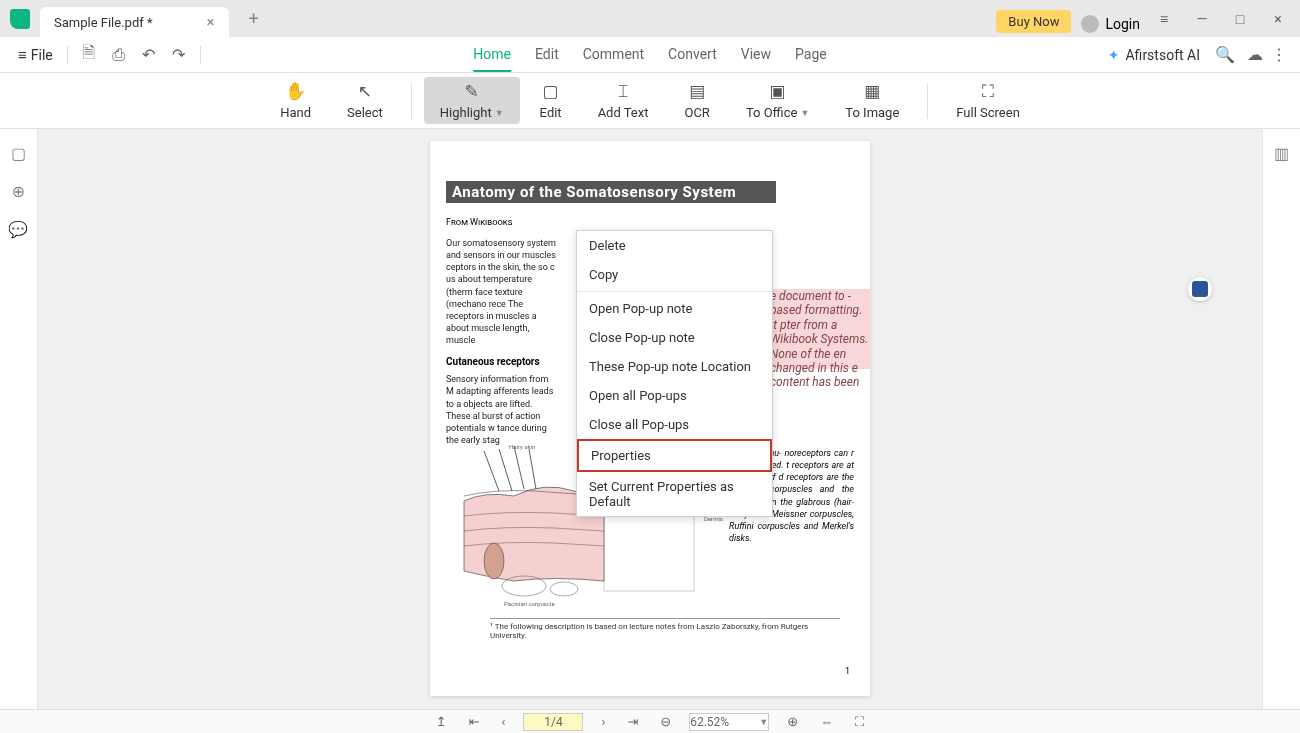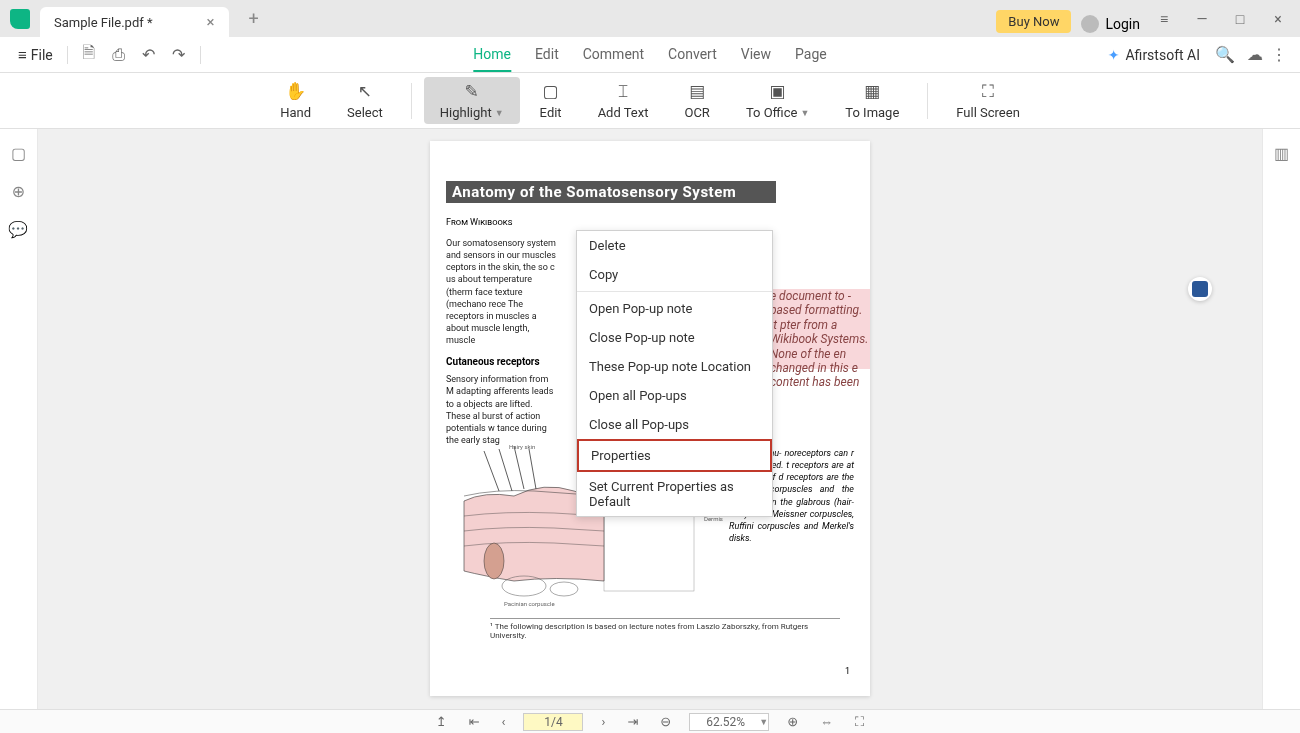--- a/index.html
+++ b/index.html
@@ -70,21 +70,21 @@
 .ctx-highlight { border: 2px solid #c0392b; }
 
 
 .float-badge { position: absolute; right: 50px; top: 148px; width: 24px; height: 24px; background: #fff; border-radius: 50%; box-shadow: 0 1px 4px rgba(0,0,0,0.2); display: flex; align-items: center; justify-content: center; }
 .float-badge-inner { width: 16px; height: 16px; background: #2b5797; border-radius: 3px; position: relative; }
 
 
 .statusbar { position: absolute; bottom: 0; left: 0; right: 0; height: 24px; background: #fafafa; border-top: 1px solid #e0e0e0; display: flex; align-items: center; justify-content: center; gap: 14px; font-size: 13px; color: #666; }
 .status-icon { cursor: pointer; font-size: 13px; padding: 0 4px; }
 .page-input { border: 1px solid #ccc; padding: 1px 10px; font-size: 12px; width: 60px; text-align: center; background: #fef9c3; }
-.zoom-box { border: 1px solid #ccc; padding: 1px 16px; font-size: 12px; width: 80px; display: flex; align-items: center; justify-content: space-between; background: #fff; gap: 14px; }
+.zoom-box { border: 1px solid #ccc; padding: 1px 0; font-size: 12px; width: 80px; display: flex; align-items: center; justify-content: space-between; background: #fff; gap: 14px; }
 </style>
 </head>
 <body>
 
 <div class="titlebar">
   <div class="logo">
       <div class="logo-shape"></div>
     </div>
   <div class="tab">
     <span>Sample File.pdf *</span>

